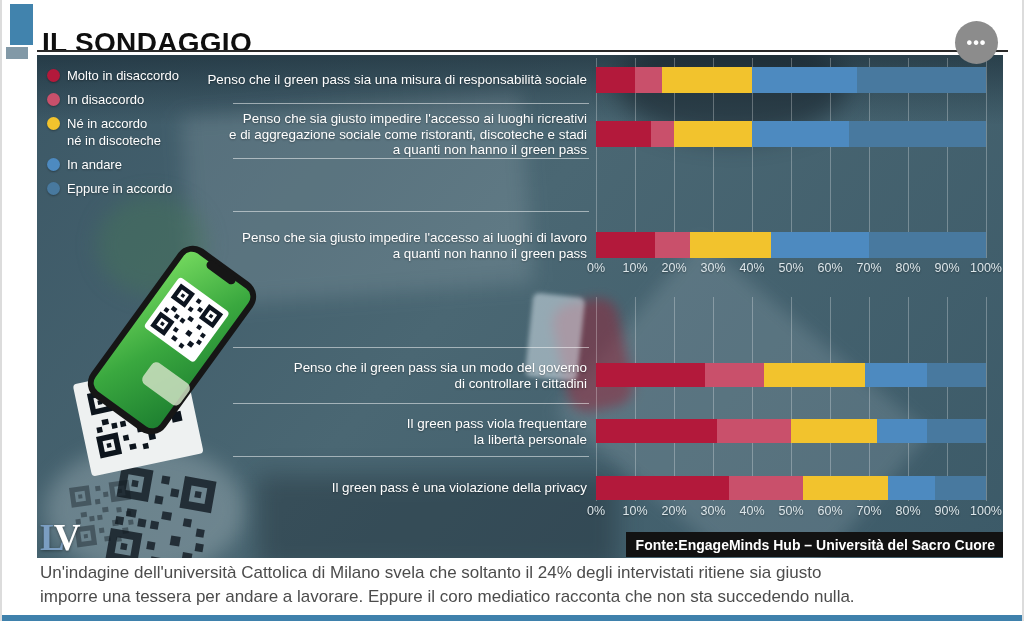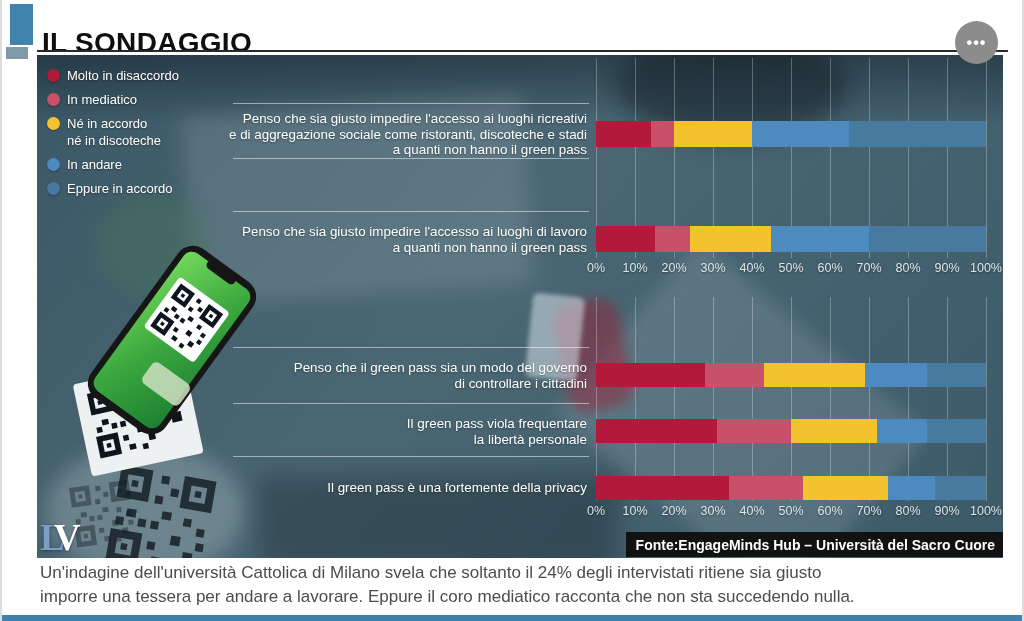--- a/index.html
+++ b/index.html
@@ -139,21 +139,21 @@
       </g>
     </svg>
 
     <div class="legend" id="legend">
         <div class="legend-item">
           <span class="dot" style="background: rgb(179, 25, 59);"></span>
           <span class="legend-label">Molto in disaccordo</span>
         </div>
         <div class="legend-item">
           <span class="dot" style="background: rgb(201, 80, 107);"></span>
-          <span class="legend-label">In mediatico</span>
+          <span class="legend-label">In disaccordo</span>
         </div>
         <div class="legend-item">
           <span class="dot" style="background: rgb(242, 195, 45);"></span>
           <span class="legend-label">Né in accordo
 né in discoteche</span>
         </div>
         <div class="legend-item">
           <span class="dot" style="background: rgb(77, 138, 192);"></span>
           <span class="legend-label">In andare</span>
         </div>
@@ -182,33 +182,43 @@
         <span class="tick" style="left: 832px; top: 206px;">70%</span>
         <div class="gridline" style="left: 871px; top: 3px; height: 200px;"></div>
         <span class="tick" style="left: 871px; top: 206px;">80%</span>
         <div class="gridline" style="left: 910px; top: 3px; height: 200px;"></div>
         <span class="tick" style="left: 910px; top: 206px;">90%</span>
         <div class="gridline" style="left: 949px; top: 3px; height: 200px;"></div>
         <span class="tick" style="left: 949px; top: 206px;">100%</span>
         <div class="sep" style="top: 48px;"></div>
         <div class="sep" style="top: 103px;"></div>
         <div class="sep" style="top: 156px;"></div>
+        <div class="chart-row" style="top: 12px; height: 26px;">
+          <div class="q-label">Penso che il green pass sia una misura di responsabilità sociale</div>
+          <div class="bar">
+            <span class="seg" style="width: 10%; background: rgb(179, 25, 59);"></span>
+            <span class="seg" style="width: 7%; background: rgb(201, 80, 107);"></span>
+            <span class="seg" style="width: 23%; background: rgb(242, 195, 45);"></span>
+            <span class="seg" style="width: 27%; background: rgb(77, 138, 192);"></span>
+            <span class="seg" style="width: 33%; background: rgb(72, 121, 159);"></span>
+          </div>
+        </div>
         <div class="chart-row" style="top: 66px; height: 26px;">
           <div class="q-label">Penso che sia giusto impedire l'accesso ai luoghi ricreativi
 e di aggregazione sociale come ristoranti, discoteche e stadi
 a quanti non hanno il green pass</div>
           <div class="bar">
             <span class="seg" style="width: 14%; background: rgb(179, 25, 59);"></span>
             <span class="seg" style="width: 6%; background: rgb(201, 80, 107);"></span>
             <span class="seg" style="width: 20%; background: rgb(242, 195, 45);"></span>
             <span class="seg" style="width: 25%; background: rgb(77, 138, 192);"></span>
             <span class="seg" style="width: 35%; background: rgb(72, 121, 159);"></span>
           </div>
         </div>
-        <div class="chart-row" style="top: 171px; height: 26px;">
+        <div class="chart-row" style="top: 177px; height: 26px;">
           <div class="q-label">Penso che sia giusto impedire l'accesso ai luoghi di lavoro
 a quanti non hanno il green pass</div>
           <div class="bar">
             <span class="seg" style="width: 15%; background: rgb(179, 25, 59);"></span>
             <span class="seg" style="width: 9%; background: rgb(201, 80, 107);"></span>
             <span class="seg" style="width: 21%; background: rgb(242, 195, 45);"></span>
             <span class="seg" style="width: 25%; background: rgb(77, 138, 192);"></span>
             <span class="seg" style="width: 30%; background: rgb(72, 121, 159);"></span>
           </div>
         </div>
@@ -253,21 +263,21 @@
 la libertà personale</div>
           <div class="bar">
             <span class="seg" style="width: 31%; background: rgb(179, 25, 59);"></span>
             <span class="seg" style="width: 19%; background: rgb(201, 80, 107);"></span>
             <span class="seg" style="width: 22%; background: rgb(242, 195, 45);"></span>
             <span class="seg" style="width: 13%; background: rgb(77, 138, 192);"></span>
             <span class="seg" style="width: 15%; background: rgb(72, 121, 159);"></span>
           </div>
         </div>
         <div class="chart-row" style="top: 421px; height: 24px;">
-          <div class="q-label">Il green pass è una fortemente della privacy</div>
+          <div class="q-label">Il green pass è una violazione della privacy</div>
           <div class="bar">
             <span class="seg" style="width: 34%; background: rgb(179, 25, 59);"></span>
             <span class="seg" style="width: 19%; background: rgb(201, 80, 107);"></span>
             <span class="seg" style="width: 22%; background: rgb(242, 195, 45);"></span>
             <span class="seg" style="width: 12%; background: rgb(77, 138, 192);"></span>
             <span class="seg" style="width: 13%; background: rgb(72, 121, 159);"></span>
           </div>
         </div>
       </div>
 

